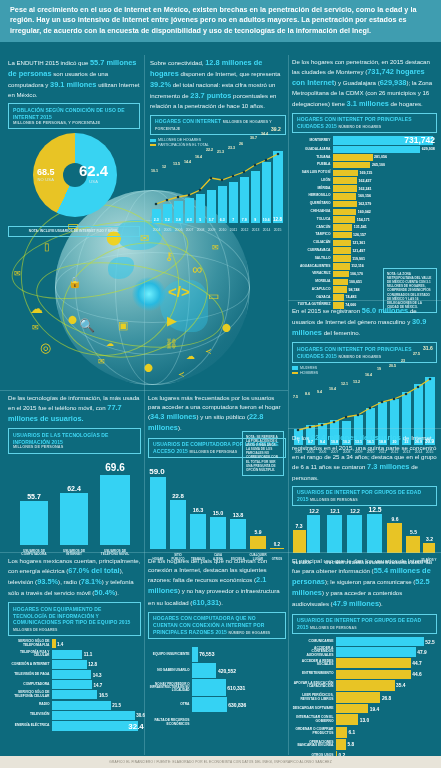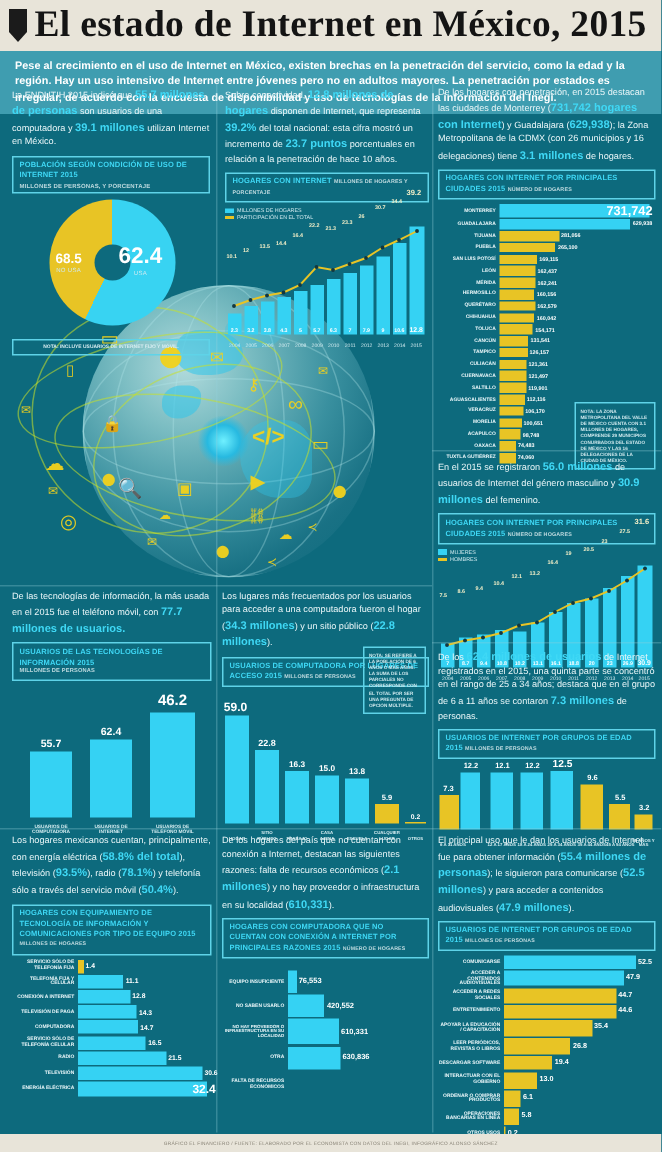--- a/index.html
+++ b/index.html
@@ -114,24 +114,20 @@
   .footer {
     position:absolute; left:0; bottom:0; width:441px; height:12px; background:#e8e4d9;
     font-size:3.2px; color:#8a8578; text-align:center; line-height:12px; letter-spacing:.2px;
   }
 </style>
 </head>
 <body>
 
 <div class="page">
 
-  <div class="titlebar">
-    <div class="title-flag"></div>
-    <div class="title-text">El estado de Internet en México, 2015</div>
-  </div>
   <div class="deck">Pese al crecimiento en el uso de Internet en México, existen brechas en la penetración del servicio, como la edad y la región. Hay un uso intensivo de Internet entre jóvenes pero no en adultos mayores. La penetración por estados es irregular, de acuerdo con la encuesta de disponibilidad y uso de tecnologías de la información del Inegi.</div>
 
   <div class="globe-bg">
     <div class="globe-sphere"></div>
     <div class="globe-grid">
       <div style="left:-20px;top:0;width:235px;height:195px;"></div>
       <div style="left:20px;top:0;width:155px;height:195px;"></div>
       <div style="left:60px;top:0;width:75px;height:195px;"></div>
       <div style="left:0;top:30px;width:195px;height:135px;"></div>
       <div style="left:0;top:62px;width:195px;height:71px;"></div>
@@ -610,21 +606,21 @@
     <div class="chart-head">
       <div class="t1">USUARIOS DE LAS TECNOLOGÍAS DE INFORMACIÓN 2015</div>
       <div style="font-size:3.8px;color:#bcd9de;">MILLONES DE PERSONAS</div>
     </div>
     <div class="vbars" style="height:100px;width:133px;">
       <div class="vb" style="left:12px; width:28px; height:44px;"></div>
       <div class="vb" style="left:52px; width:28px; height:52px;"></div>
       <div class="vb" style="left:92px; width:30px; height:70px;"></div>
       <div class="vb-val" style="left:10px; bottom:57px;width:32px;font-size:7px;">55.7</div>
       <div class="vb-val" style="left:50px; bottom:65px;width:32px;font-size:7px;">62.4</div>
-      <div class="vb-val" style="left:90px; bottom:84px;width:34px;font-size:10px;">46.2</div>
+      <div class="vb-val" style="left:90px; bottom:84px;width:34px;font-size:10px;">69.6</div>
       <div class="vb-lab" style="left:10px; width:32px;font-size:3.2px;">USUARIOS DE COMPUTADORA</div>
       <div class="vb-lab" style="left:50px; width:32px;font-size:3.2px;">USUARIOS DE INTERNET</div>
       <div class="vb-lab" style="left:90px; width:34px;font-size:3.2px;">USUARIOS DE TELÉFONO MÓVIL</div>
     </div>
   </div>
 
   <div class="panel" style="left:148px; top:393px; width:138px;">
     <div class="lead">
       <span>Los lugares más frecuentados por los usuarios para acceder a una computadora fueron el hogar (</span><b class="hl">34.3 millones</b><span>) y un sitio público (</span><b class="hl">22.8 millones</b><span>).</span>
     </div>
@@ -655,21 +651,21 @@
       <div class="vb-lab" style="left:41px; width:18px;">TRABAJO</div>
       <div class="vb-lab" style="left:61px; width:18px;">CASA AJENA</div>
       <div class="vb-lab" style="left:81px; width:18px;">ESCUELA</div>
       <div class="vb-lab" style="left:100px;width:20px;">CUALQUIER LUGAR</div>
       <div class="vb-lab" style="left:120px;width:18px;">OTROS</div>
     </div>
   </div>
 
   <div class="panel" style="left:8px; top:556px; width:133px;">
     <div class="lead">
-      <span>Los hogares mexicanos cuentan, principalmente, con energía eléctrica (</span><b class="hl">58.8% del total</b><span>), televisión (</span><b class="hl">93.5%</b><span>), radio (</span><b class="hl">78.1%</b><span>) y telefonía sólo a través del servicio móvil (</span><b class="hl">50.4%</b><span>).</span>
+      <span>Los hogares mexicanos cuentan, principalmente, con energía eléctrica (</span><b class="hl">67.0% del total</b><span>), televisión (</span><b class="hl">93.5%</b><span>), radio (</span><b class="hl">78.1%</b><span>) y telefonía sólo a través del servicio móvil (</span><b class="hl">50.4%</b><span>).</span>
     </div>
     <div class="chart-head">
       <span class="t1">HOGARES CON EQUIPAMIENTO DE TECNOLOGÍA DE INFORMACIÓN Y COMUNICACIONES POR TIPO DE EQUIPO 2015</span>
       <span class="t2" style="font-size:3.5px;">MILLONES DE HOGARES</span>
     </div>
     <div>
       <div class="hbar-row" style="height:9px;">
         <div class="hbar-lbl" style="width:44px;">SERVICIO SÓLO DE TELEFONÍA FIJA</div>
         <div class="hbar-track">
             <div class="hbar" style="width:4%;"></div>

